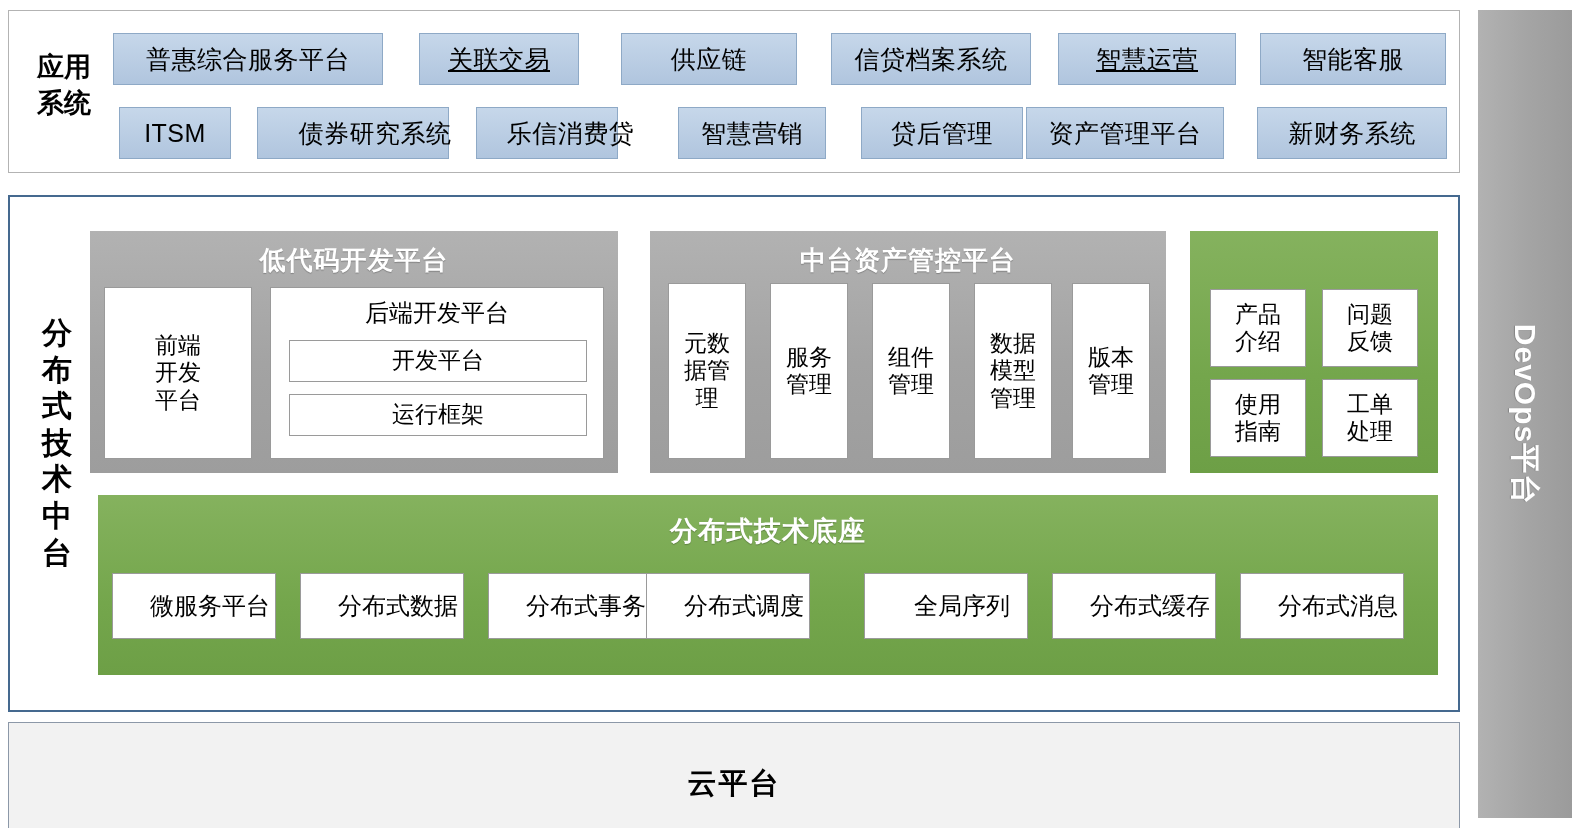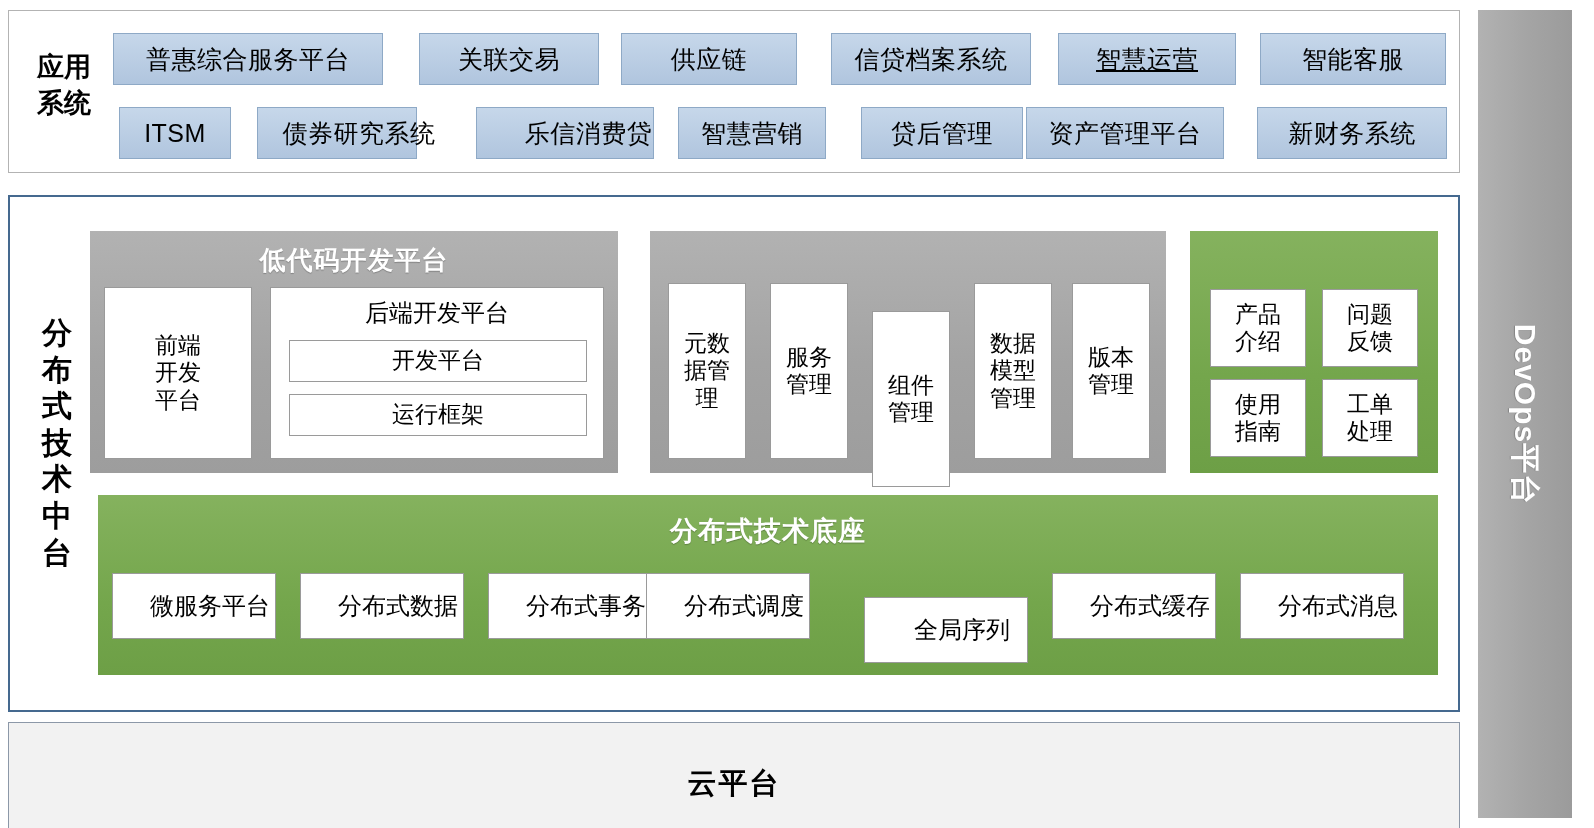--- a/index.html
+++ b/index.html
@@ -202,30 +202,30 @@
 
 <div id="canvas">
 
   <div id="app-section">
     <div id="app-label">
         <div>应用</div>
         <div>系统</div>
       </div>
     <div class="app-row" id="app-row-1">
         <div class="box-blue" style="left: 0px; width: 270px;">普惠综合服务平台</div>
-        <div class="box-blue" style="left: 306px; width: 180px;">关联交易</div>
+        <div class="box-blue" style="left: 306px; width: 160px; text-decoration: underline;">关联交易</div>
         <div class="box-blue" style="left: 508px; width: 176px;">供应链</div>
         <div class="box-blue" style="left: 718px; width: 200px;">信贷档案系统</div>
         <div class="box-blue" style="left: 945px; width: 178px; text-decoration: underline;">智慧运营</div>
         <div class="box-blue" style="left: 1147px; width: 186px;">智能客服</div>
       </div>
     <div class="app-row" id="app-row-2">
         <div class="box-blue" style="left: 6px; width: 112px;">ITSM</div>
-        <div class="box-blue" style="left: 144px; width: 160px; padding-left: 44px;">债券研究系统</div>
-        <div class="box-blue" style="left: 363px; width: 178px; padding-left: 47px;">乐信消费贷</div>
+        <div class="box-blue" style="left: 144px; width: 192px; padding-left: 44px;">债券研究系统</div>
+        <div class="box-blue" style="left: 363px; width: 142px; padding-left: 47px;">乐信消费贷</div>
         <div class="box-blue" style="left: 565px; width: 148px;">智慧营销</div>
         <div class="box-blue" style="left: 748px; width: 162px;">贷后管理</div>
         <div class="box-blue" style="left: 913px; width: 198px;">资产管理平台</div>
         <div class="box-blue" style="left: 1144px; width: 190px;">新财务系统</div>
       </div>
   </div>
 
   <div id="mid-section">
 
     <div id="mid-label">
@@ -248,30 +248,31 @@
         </div>
 
       <div id="backend-dev">
         <div class="sub-title">后端开发平台</div>
         <div class="box-white backend-item" id="backend-item-0">开发平台</div>
         <div class="box-white backend-item" id="backend-item-1">运行框架</div>
       </div>
     </div>
 
     <div class="panel-grey" id="panel-asset">
+      <div class="panel-title">中台资产管控平台</div>
     <div class="box-white asset-col" style="left: 18px;">
           <div>元数</div>
           <div>据管</div>
           <div>理</div>
         </div>
         <div class="box-white asset-col" style="left: 120px;">
           <div>服务</div>
           <div>管理</div>
         </div>
-        <div class="box-white asset-col" style="left: 222px; margin-top: 28px;">
+        <div class="box-white asset-col" style="left: 222px;">
           <div>组件</div>
           <div>管理</div>
         </div>
         <div class="box-white asset-col" style="left: 324px;">
           <div>数据</div>
           <div>模型</div>
           <div>管理</div>
         </div>
         <div class="box-white asset-col" style="left: 422px;">
           <div>版本</div>
@@ -297,21 +298,21 @@
           <div>处理</div>
         </div>
       </div>
 
     <div id="panel-foundation">
       <div class="panel-title">分布式技术底座</div>
     <div class="box-white foundation-item" style="left: 14px;">微服务平台</div>
         <div class="box-white foundation-item" style="left: 202px;">分布式数据</div>
         <div class="box-white foundation-item" style="left: 390px;">分布式事务</div>
         <div class="box-white foundation-item" style="left: 548px;">分布式调度</div>
-        <div class="box-white foundation-item" style="left: 766px; margin-top: 24px;">全局序列</div>
+        <div class="box-white foundation-item" style="left: 766px;">全局序列</div>
         <div class="box-white foundation-item" style="left: 954px;">分布式缓存</div>
         <div class="box-white foundation-item" style="left: 1142px;">分布式消息</div>
       </div>
 
   </div>
 
   <div id="cloud-section">
     <div id="cloud-label">云平台</div>
   </div>
 

